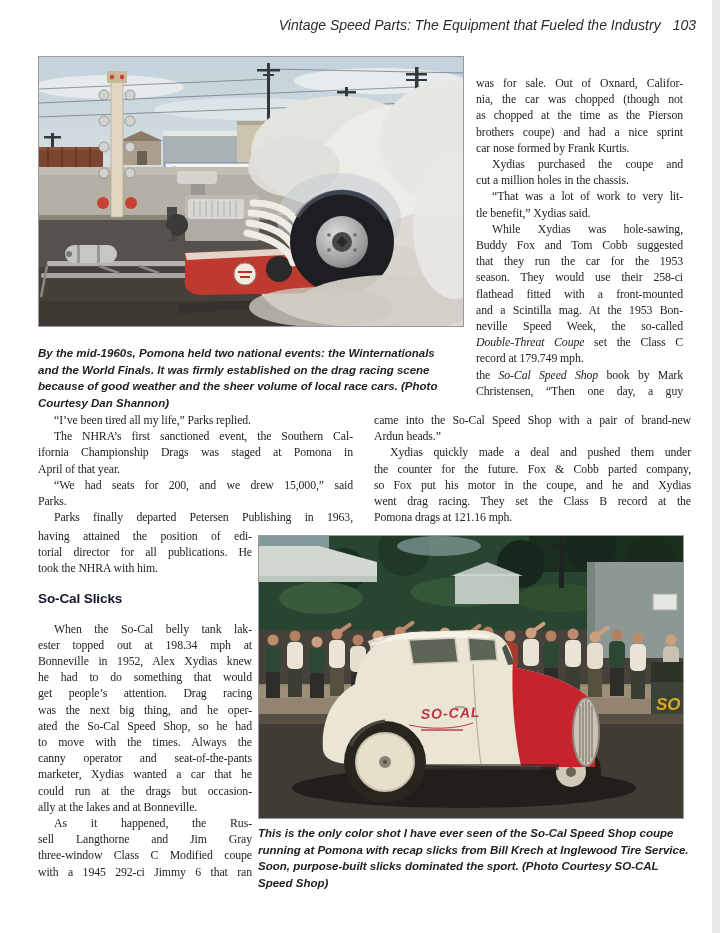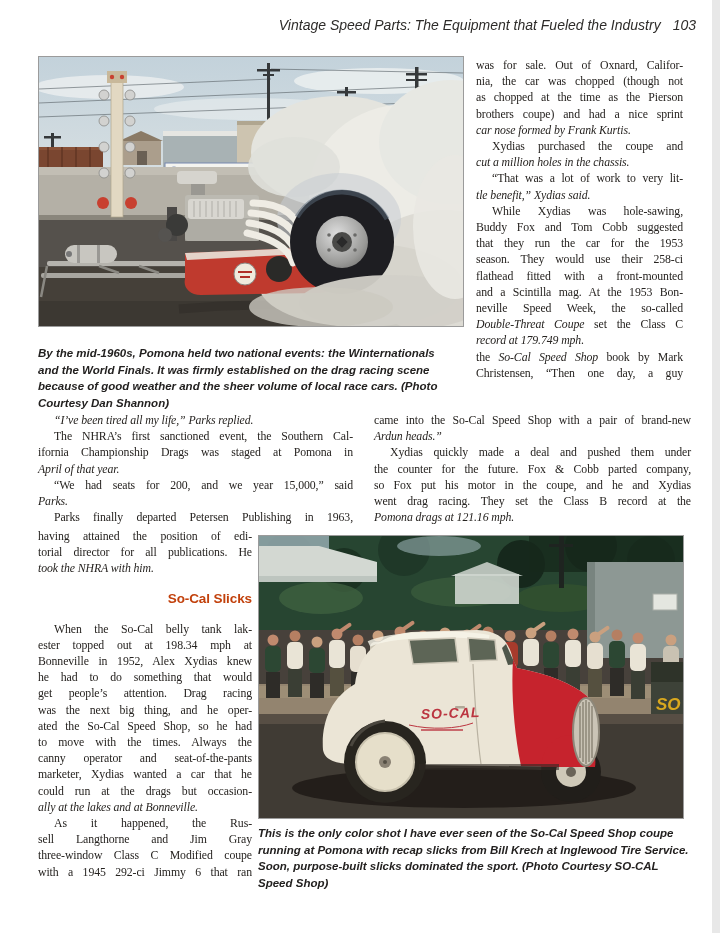--- a/index.html
+++ b/index.html
@@ -8,25 +8,25 @@
   .running-head{position:absolute;top:17px;left:0;right:16px;text-align:right;
         font-family:"Liberation Sans",sans-serif;font-style:italic;font-size:14px;color:#2e2c2a;}
   .running-head .pgnum{margin-left:12px;}
   .photo{position:absolute;border:1px solid #9b9b9b;background:#cfd4d6;}
   .photo svg{display:block;}
   .caption{position:absolute;font-family:"Liberation Sans",sans-serif;font-style:italic;
         font-weight:bold;font-size:11.5px;line-height:16.6px;color:#232120;}
   .col{position:absolute;font-size:11.8px;letter-spacing:-0.1px;}
   .ln{line-height:16.2px;text-align:justify;text-align-last:justify;-moz-text-align-last:justify;
         white-space:nowrap;}
-  .ln.last{text-align-last:left;font-style:italic;-moz-text-align-last:left;}
+  .ln.last{text-align-last:left;-moz-text-align-last:left;}
   .ln.in{text-indent:16px;}
   .ln em{font-style:italic;}
   h3.subhead{font-family:"Liberation Sans",sans-serif;font-size:13.5px;font-weight:bold;
-        text-align:right;color:#c2410c;margin:14px 0 15px 0;}
+        text-align:left;color:#0f172a;margin:14px 0 15px 0;}
 </style>
 </head>
 <body>
 
 <div class="page">
 
   <div class="running-head">
     <span>Vintage Speed Parts: The Equipment that Fueled the Industry</span><span class="pgnum">103</span>
   </div>
 
@@ -170,21 +170,21 @@
       <g>
         <ellipse cx="352" cy="246" rx="92" ry="28" fill="#d2d0c8" opacity="0.95"></ellipse>
         <ellipse cx="282" cy="250" rx="72" ry="20" fill="#ccc9c0" opacity="0.8"></ellipse>
         <ellipse cx="416" cy="170" rx="42" ry="72" fill="#e9e8e2" opacity="0.9"></ellipse>
       </g>
     </svg>
   </div>
 
   <div class="caption" style="left:38px;top:345px;width:418px;">By the mid-1960s, Pomona held two national events: the Winternationals and the World Finals. It was firmly established on the drag racing scene because of good weather and the sheer volume of local race cars. (Photo Courtesy Dan Shannon)</div>
 
-  <div class="col" style="left:476px;top:57px;width:207px;">
+  <div class="col" style="left:476px;top:75px;width:207px;">
       <div class="ln"><span>was for sale. Out of Oxnard, Califor-</span></div>
       <div class="ln"><span>nia, the car was chopped (though not</span></div>
       <div class="ln"><span>as chopped at the time as the Pierson</span></div>
       <div class="ln"><span>brothers coupe) and had a nice sprint</span></div>
       <div class="ln last"><span>car nose formed by Frank Kurtis.</span></div>
       <div class="ln in"><span>Xydias purchased the coupe and</span></div>
       <div class="ln last"><span>cut a million holes in the chassis.</span></div>
       <div class="ln in"><span>“That was a lot of work to very lit-</span></div>
       <div class="ln last"><span>tle benefit,” Xydias said.</span></div>
       <div class="ln in"><span>While Xydias was hole-sawing,</span></div>
@@ -198,21 +198,21 @@
       <div class="ln last"><span>record at 179.749 mph.</span></div>
       <div class="ln"><span>the </span><em>So-Cal Speed Shop</em><span> book by Mark</span></div>
       <div class="ln"><span>Christensen, “Then one day, a guy</span></div>
     </div>
 
   <div class="col" style="left:38px;top:412px;width:315px;">
       <div class="ln in last"><span>“I’ve been tired all my life,” Parks replied.</span></div>
       <div class="ln in"><span>The NHRA’s first sanctioned event, the Southern Cal-</span></div>
       <div class="ln"><span>ifornia Championship Drags was staged at Pomona in</span></div>
       <div class="ln last"><span>April of that year.</span></div>
-      <div class="ln in"><span>“We had seats for 200, and we year 15,000,” said</span></div>
+      <div class="ln in"><span>“We had seats for 200, and we drew 15,000,” said</span></div>
       <div class="ln last"><span>Parks.</span></div>
       <div class="ln in"><span>Parks finally departed Petersen Publishing in 1963,</span></div>
     </div>
 
   <div class="col" style="left:374px;top:412px;width:317px;">
       <div class="ln"><span>came into the So-Cal Speed Shop with a pair of brand-new</span></div>
       <div class="ln last"><span>Ardun heads.”</span></div>
       <div class="ln in"><span>Xydias quickly made a deal and pushed them under</span></div>
       <div class="ln"><span>the counter for the future. Fox &amp; Cobb parted company,</span></div>
       <div class="ln"><span>so Fox put his motor in the coupe, and he and Xydias</span></div>

